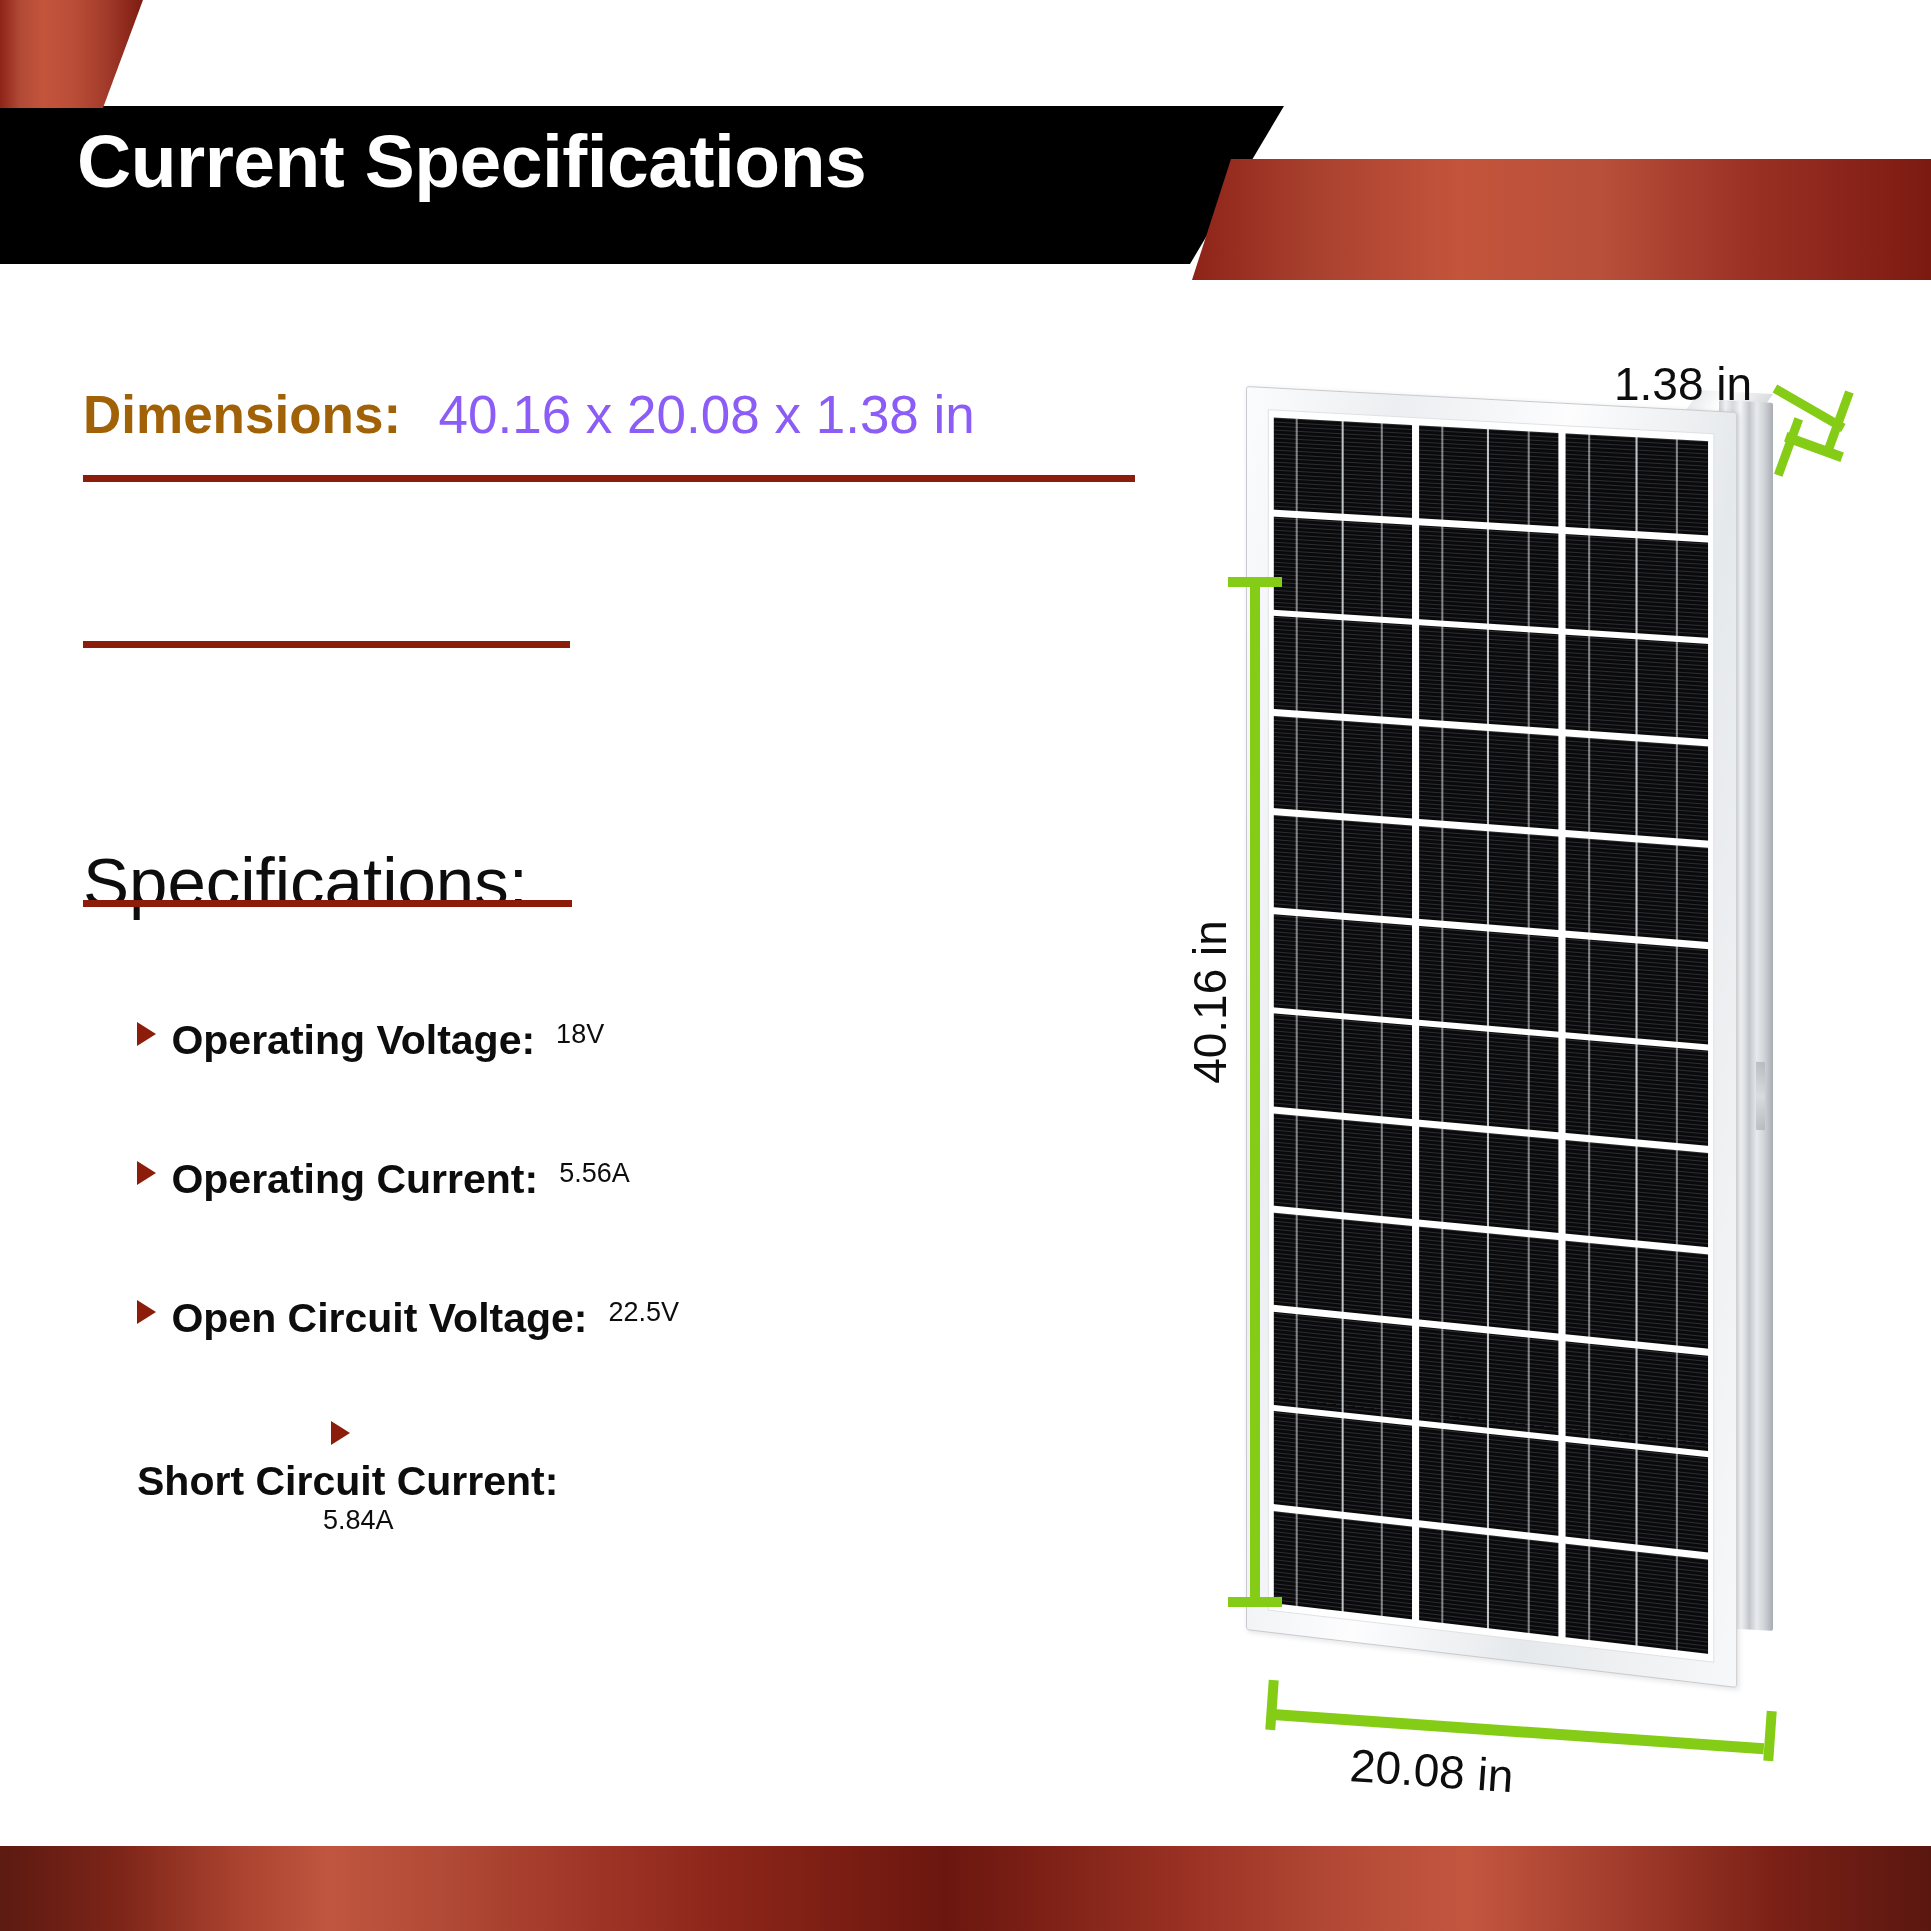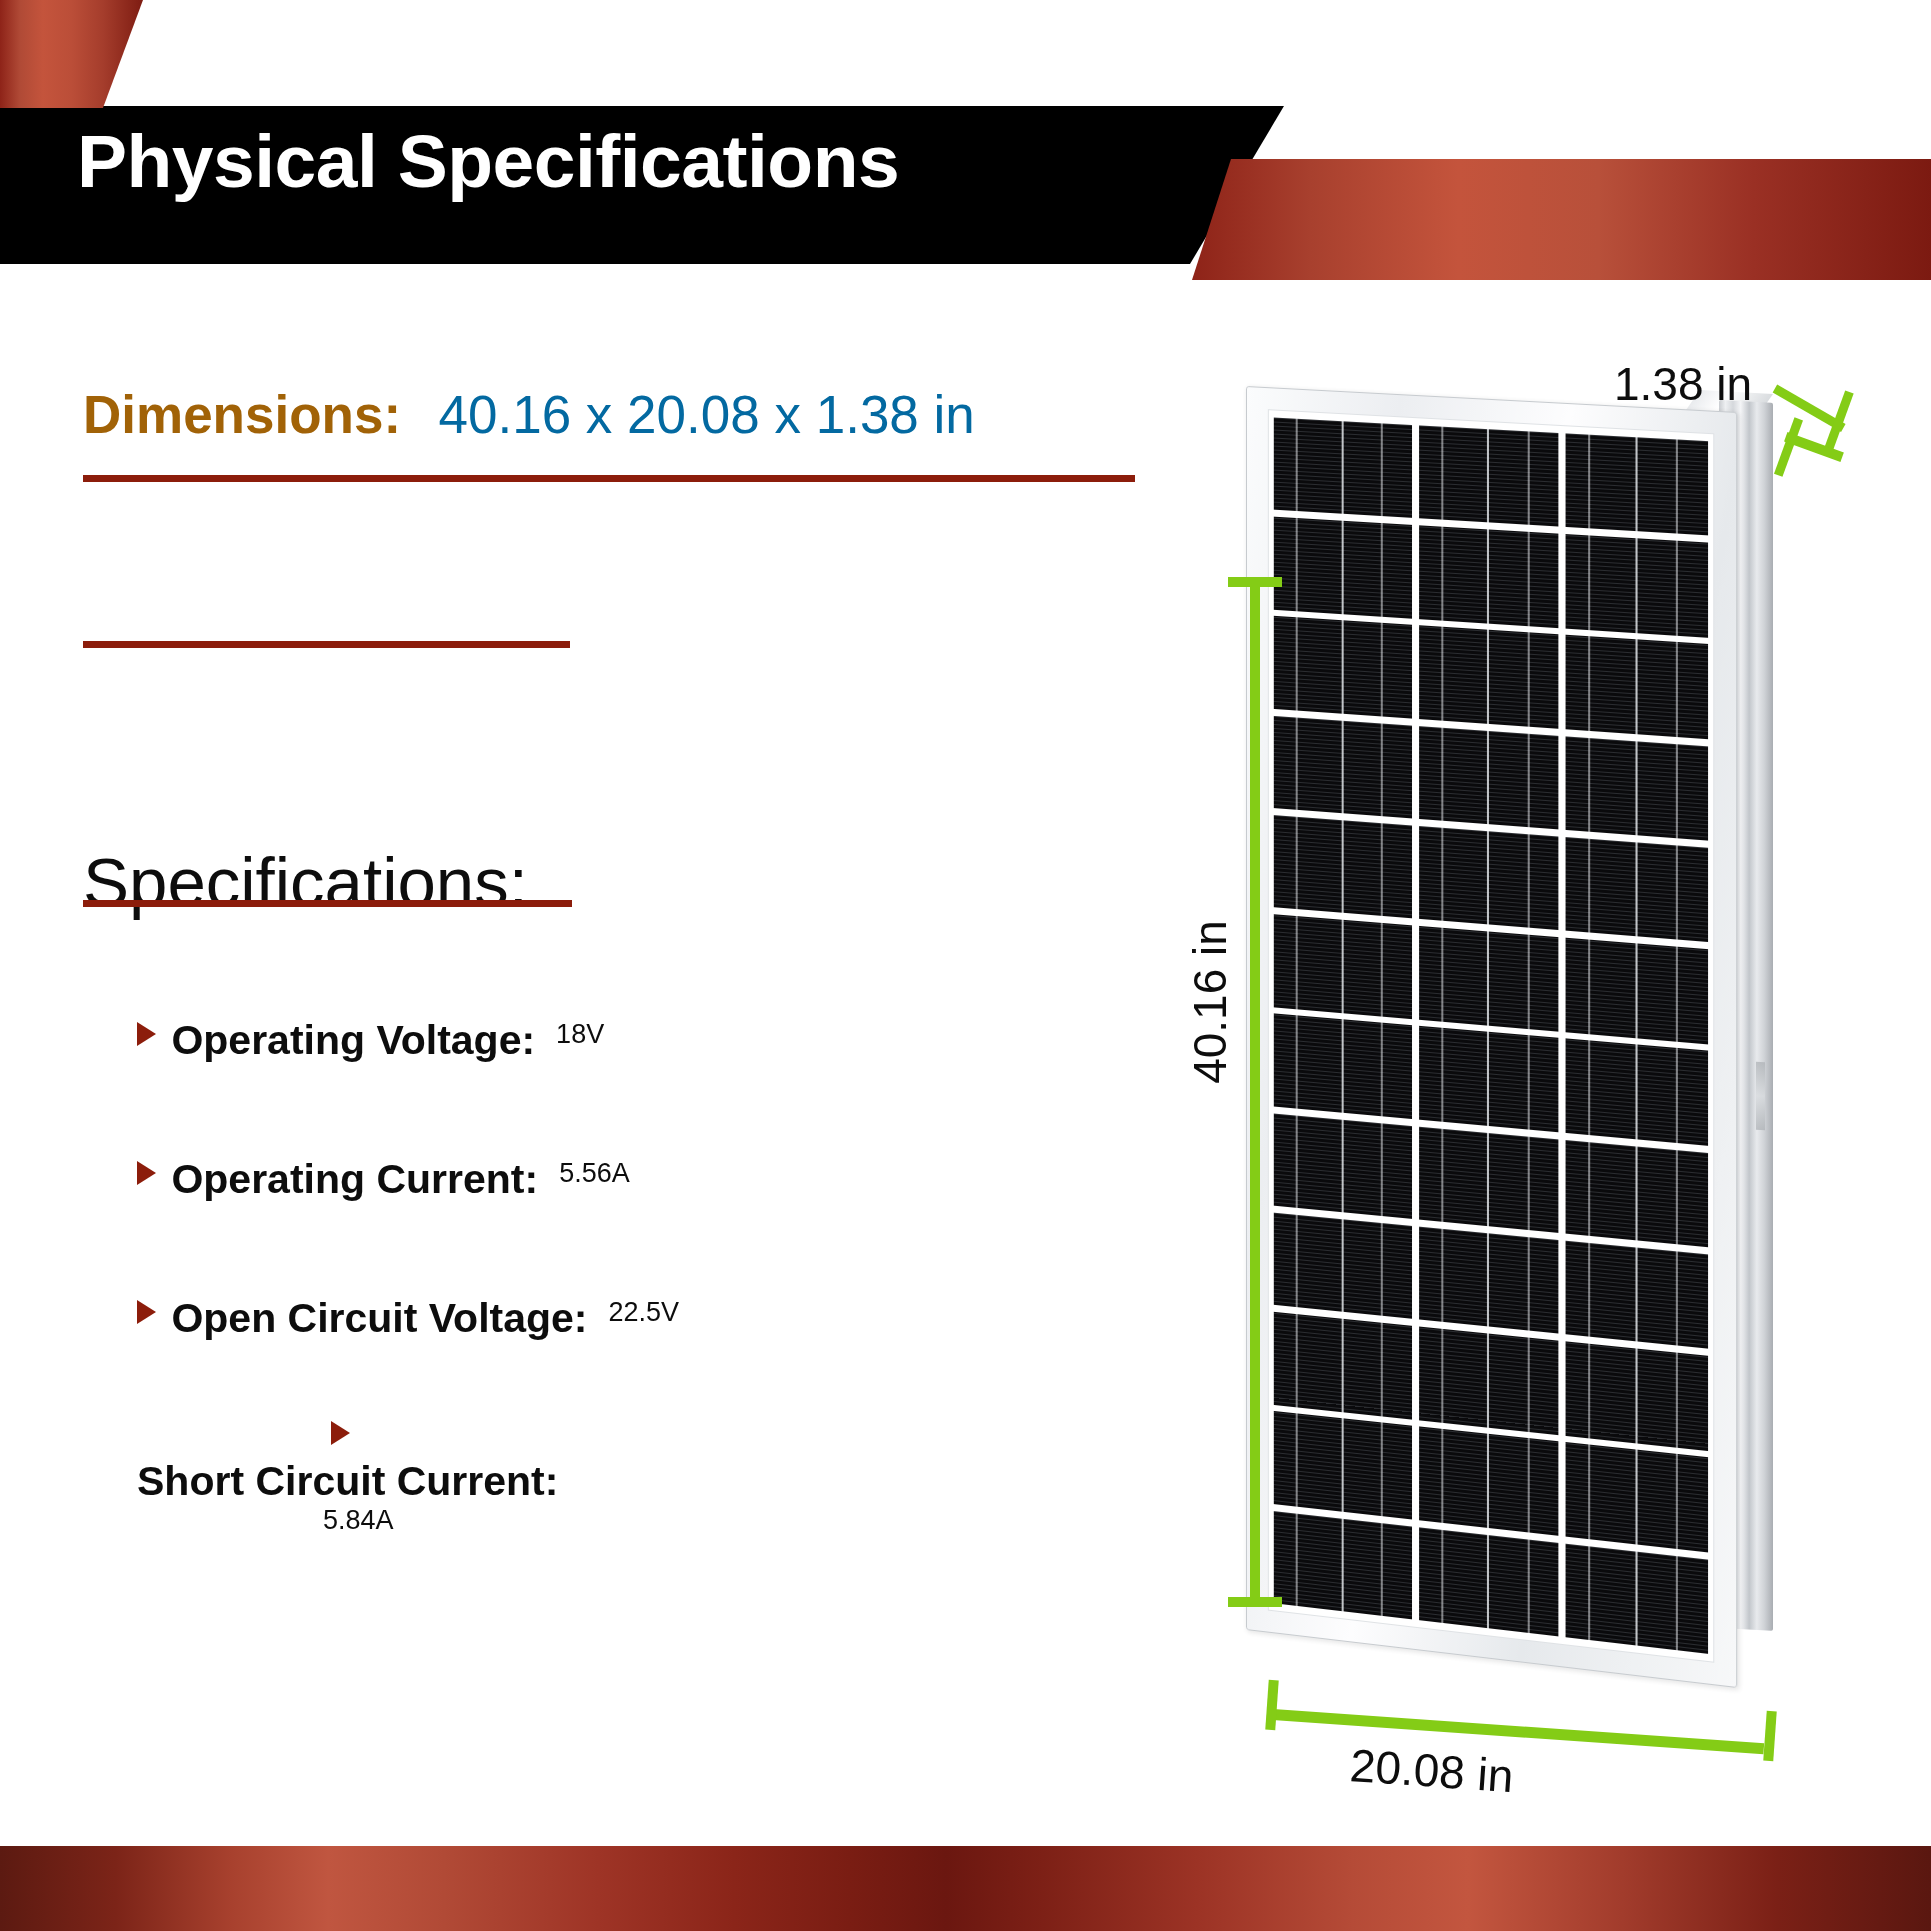--- a/index.html
+++ b/index.html
@@ -51,21 +51,21 @@
     background: linear-gradient(90deg,
       #5c1a11 0%, #7c2418 6%, #a8412e 12%, #c05640 17%,
       #b14a36 23%, #9e3426 31%, #8b2519 38%, #7a1d13 44%,
       #6b1710 49%, #7d2016 54%, #9c3325 62%, #b54b37 70%,
       #c3563f 76%, #a23c2c 84%, #7b2016 92%, #5a1710 100%);
   }
 
   
   .spec-row { position: absolute; white-space: nowrap; }
   .spec-label { font-size: 53px; font-weight: bold; color: #a16207; }
-  .spec-value { font-size: 53px; font-weight: normal; color: #0369a1; text-align: center; }
+  .spec-value { font-size: 53px; font-weight: normal; color: #8b5cf6; text-align: center; }
   .rule { position: absolute; height: 6.8px; background: #8c1d0b; }
 
   .sec-head {
     position: absolute; font-size: 69px; font-weight: normal; color: #0d0d0d;
     white-space: nowrap;
     margin-top: 34px;
   }
 
   .bullet-row { position: absolute; white-space: nowrap; display: flex; align-items: center; }
   .tri {
@@ -211,21 +211,21 @@
     transform: rotate(20deg); transform-origin: center center;
   }
 </style>
 </head>
 <body>
 
 <div id="page">
 
   <div class="hdr-red-tab"></div>
   <div class="hdr-black"></div>
-  <div class="hdr-title">Physical Specifications</div>
+  <div class="hdr-title">Current Specifications</div>
   <div class="hdr-red-band"></div>
 
   <div class="spec-row" style="left:83px; top:384px;">
     <span class="spec-label">Dimensions:</span>
     <span class="spec-value" style="margin-left:33px;">40.16 x 20.08 x 1.38 in</span>
   </div>
   <div class="rule" style="left:83px; top:475px; width:1052px;"></div>
 
   <div class="rule" style="left:83px; top:641px; width:487px;"></div>
 

